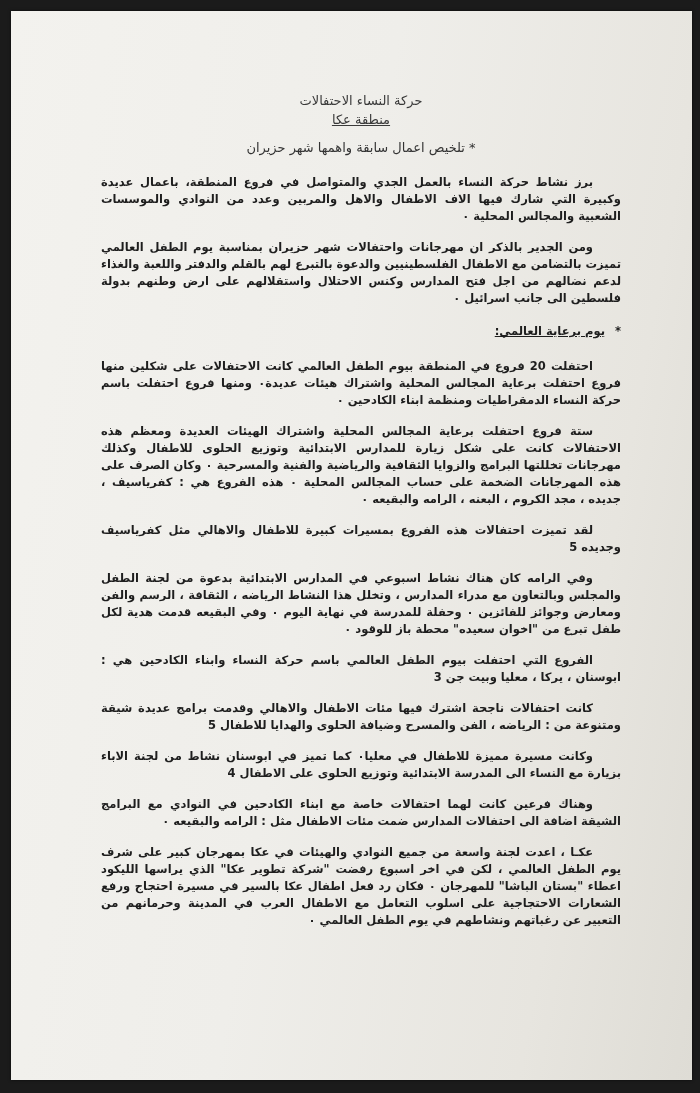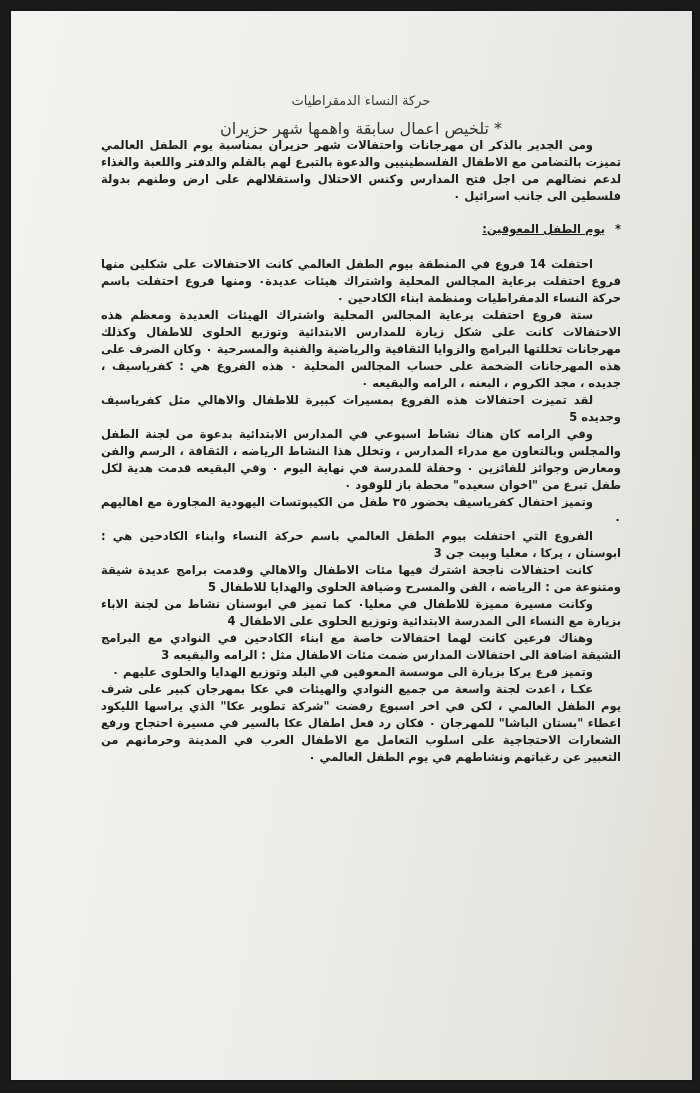--- a/index.html
+++ b/index.html
@@ -22,52 +22,52 @@
     width: 520px;
     direction: rtl;
     color: #1e1e1e;
     font-size: 11.5px;
     line-height: 17px;
     font-weight: bold;
   }
   .header { text-align: center; font-weight: normal; color: #3a3a3a; font-size: 13px; line-height: 19px; }
   .header .org { margin-top: 8px; letter-spacing: 1px; }
   .header .region { text-decoration: underline; }
-  .summary { text-align: center; margin-top: 10px; font-weight: normal; font-size: 16px; color: #333; }
+  .summary { text-align: center; margin-top: 10px; font-weight: normal; font-size: 13px; color: #333; }
   p { margin: 0; text-align: justify; text-align-last: right; }
   .indent { text-indent: 28px; }
-  .para { }
+  .para { margin-top: 14px; }
   .section-title { margin-top: 16px; font-weight: bold; }
   .section-title span.t { text-decoration: underline; }
 </style>
 </head>
 <body>
 
 <div class="paper">
   <div class="content">
 
     <div class="header">
-      <div class="org">حركة النساء الدمقراطيات</div>
+      <div class="org">حركة النساء الاحتفالات</div>
+      <div class="region">منطقة عكا</div>
     </div>
 
     <div class="summary">* تلخيص اعمال سابقة واهمها شهر حزيران</div>
 
+    <p class="indent para" style="margin-top:18px">برز نشاط حركة النساء بالعمل الجدي والمتواصل في فروع المنطقة، باعمال عديدة وكبيرة التي شارك فيها الاف الاطفال والاهل والمربين وعدد من النوادي والموسسات الشعبية والمجالس المحلية ٠</p>
     <p class="indent para">ومن الجدير بالذكر ان مهرجانات واحتفالات شهر حزيران بمناسبة يوم الطفل العالمي تميزت بالتضامن مع الاطفال الفلسطينيين والدعوة بالتبرع لهم بالقلم والدفتر واللعبة والغذاء لدعم نضالهم من اجل فتح المدارس وكنس الاحتلال واستقلالهم على ارض وطنهم بدولة فلسطين الى جانب اسرائيل ٠</p>
 
     <div class="section-title">
       <span style="margin-left:6px">*</span>
-      <span class="t">يوم الطفل المعوقين:</span>
+      <span class="t">يوم برعاية العالمي:</span>
     </div>
 
-    <p class="indent para" style="margin-top:18px">احتفلت 14 فروع في المنطقة بيوم الطفل العالمي كانت الاحتفالات على شكلين منها فروع احتفلت برعاية المجالس المحلية واشتراك هيئات عديدة٠ ومنها فروع احتفلت باسم حركة النساء الدمقراطيات ومنظمة ابناء الكادحين ٠</p>
+    <p class="indent para" style="margin-top:18px">احتفلت 20 فروع في المنطقة بيوم الطفل العالمي كانت الاحتفالات على شكلين منها فروع احتفلت برعاية المجالس المحلية واشتراك هيئات عديدة٠ ومنها فروع احتفلت باسم حركة النساء الدمقراطيات ومنظمة ابناء الكادحين ٠</p>
     <p class="indent para">ستة فروع احتفلت برعاية المجالس المحلية واشتراك الهيئات العديدة ومعظم هذه الاحتفالات كانت على شكل زيارة للمدارس الابتدائية وتوزيع الحلوى للاطفال وكذلك مهرجانات تخللتها البرامج والزوايا الثقافية والرياضية والفنية والمسرحية ٠ وكان الصرف على هذه المهرجانات الضخمة على حساب المجالس المحلية ٠ هذه الفروع هي : كفرياسيف ، جديده ، مجد الكروم ، البعنه ، الرامه والبقيعه ٠</p>
     <p class="indent para">لقد تميزت احتفالات هذه الفروع بمسيرات كبيرة للاطفال والاهالي مثل كفرياسيف وجديده 5</p>
     <p class="indent para">وفي الرامه كان هناك نشاط اسبوعي في المدارس الابتدائية بدعوة من لجنة الطفل والمجلس وبالتعاون مع مدراء المدارس ، وتخلل هذا النشاط الرياضه ، الثقافة ، الرسم والفن ومعارض وجوائز للفائزين ٠ وحفلة للمدرسة في نهاية اليوم ٠ وفي البقيعه قدمت هدية لكل طفل تبرع من "اخوان سعيده" محطة باز للوقود ٠</p>
-    <p class="indent para">وتميز احتفال كفرياسيف بحضور ٣٥ طفل من الكيبوتسات اليهودية المجاورة مع اهاليهم ٠</p>
     <p class="indent para">الفروع التي احتفلت بيوم الطفل العالمي باسم حركة النساء وابناء الكادحين هي : ابوسنان ، يركا ، معليا وبيت جن 3</p>
     <p class="indent para">كانت احتفالات ناجحة اشترك فيها مئات الاطفال والاهالي وقدمت برامج عديدة شيقة ومتنوعة من : الرياضه ، الفن والمسرح وضيافة الحلوى والهدايا للاطفال 5</p>
     <p class="indent para">وكانت مسيرة مميزة للاطفال في معليا٠ كما تميز في ابوسنان نشاط من لجنة الاباء بزيارة مع النساء الى المدرسة الابتدائية وتوزيع الحلوى على الاطفال 4</p>
-    <p class="indent para">وهناك فرعين كانت لهما احتفالات خاصة مع ابناء الكادحين في النوادي مع البرامج الشيقة اضافة الى احتفالات المدارس ضمت مئات الاطفال مثل : الرامه والبقيعه 3</p>
-    <p class="indent para">وتميز فرع يركا بزيارة الى موسسة المعوقين في البلد وتوزيع الهدايا والحلوى عليهم ٠</p>
+    <p class="indent para">وهناك فرعين كانت لهما احتفالات خاصة مع ابناء الكادحين في النوادي مع البرامج الشيقة اضافة الى احتفالات المدارس ضمت مئات الاطفال مثل : الرامه والبقيعه ٠</p>
     <p class="indent para">عكـا ، اعدت لجنة واسعة من جميع النوادي والهيئات في عكا بمهرجان كبير على شرف يوم الطفل العالمي ، لكن في اخر اسبوع رفضت "شركة تطوير عكا" الذي يراسها الليكود اعطاء "بستان الباشا" للمهرجان ٠ فكان رد فعل اطفال عكا بالسير في مسيرة احتجاج ورفع الشعارات الاحتجاجية على اسلوب التعامل مع الاطفال العرب في المدينة وحرمانهم من التعبير عن رغباتهم ونشاطهم في يوم الطفل العالمي ٠</p>
 
   </div>
 </div>
 
 </body></html>

